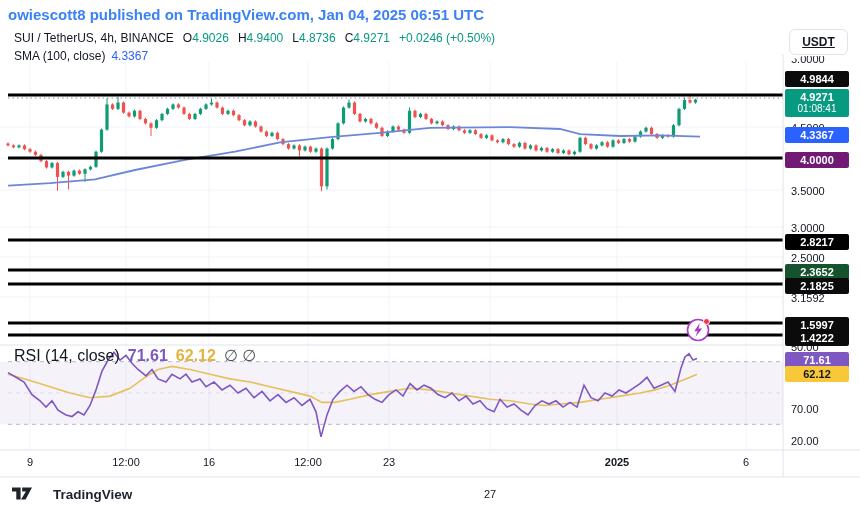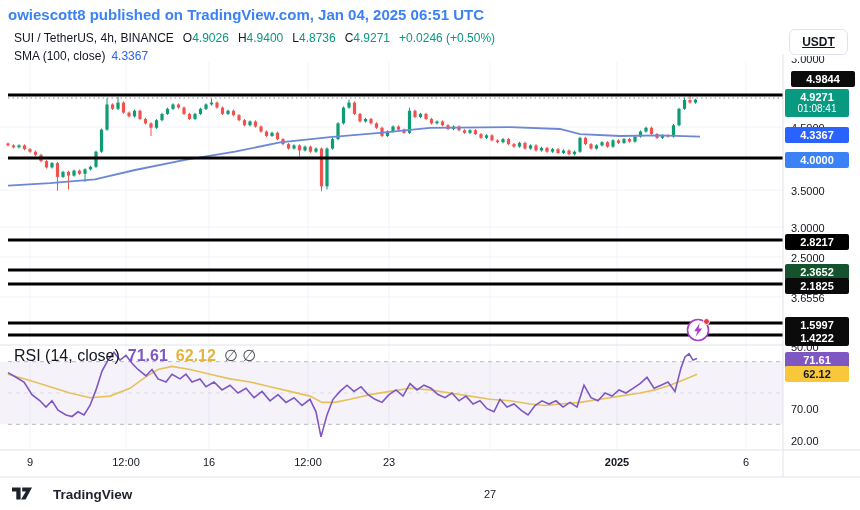--- a/index.html
+++ b/index.html
@@ -351,28 +351,28 @@
   </div>
 
   <div class="usdt-btn">USDT</div>
 
   <div class="scale-col" id="scale-col">
       <div class="plabel" style="top: -3px;">5.0000</div>
       <div class="plabel" style="top: 66px;">4.5000</div>
       <div class="plabel" style="top: 129px;">3.5000</div>
       <div class="plabel" style="top: 166px;">3.0000</div>
       <div class="plabel" style="top: 196px;">2.5000</div>
-      <div class="plabel" style="top: 236px;">3.6556</div>
+      <div class="plabel" style="top: 236px;">3.1592</div>
       <div class="plabel" style="top: 285px;">50.00</div>
       <div class="plabel" style="top: 347px;">70.00</div>
       <div class="plabel" style="top: 379px;">20.00</div>
-      <div class="pbadge" style="background: rgb(11, 11, 11); color: rgb(255, 255, 255); top: 15px; margin-left: 6px;">4.9844</div>
+      <div class="pbadge" style="background: rgb(11, 11, 11); color: rgb(255, 255, 255); top: 15px;">4.9844</div>
       <div class="pbadge" style="background: rgb(8, 153, 129); color: rgb(255, 255, 255); top: 33px;">4.9271<span class="t2">01:08:41</span></div>
       <div class="pbadge" style="background: rgb(41, 98, 255); color: rgb(255, 255, 255); top: 71px;">4.3367</div>
-      <div class="pbadge" style="background: #3b82f6; color: rgb(255, 255, 255); top: 96px;">4.0000</div>
+      <div class="pbadge" style="background: #701a75; color: rgb(255, 255, 255); top: 96px;">4.0000</div>
       <div class="pbadge" style="background: #000000; color: rgb(255, 255, 255); top: 178px;">2.8217</div>
       <div class="pbadge" style="background: #14532d; color: rgb(255, 255, 255); top: 208px;">2.3652</div>
       <div class="pbadge" style="background: rgb(11, 11, 11); color: rgb(255, 255, 255); top: 222px;">2.1825</div>
       <div class="pbadge" style="background: rgb(11, 11, 11); color: rgb(255, 255, 255); top: 261px;">1.5997</div>
       <div class="pbadge" style="background: rgb(11, 11, 11); color: rgb(255, 255, 255); top: 274px;">1.4222</div>
       <div class="pbadge" style="background: rgb(126, 87, 194); color: rgb(255, 255, 255); top: 296px;">71.61</div>
       <div class="pbadge" style="background: rgb(248, 200, 58); color: rgb(19, 23, 34); top: 310px;">62.12</div>
     </div>
 
   <div class="rsi-legend">

